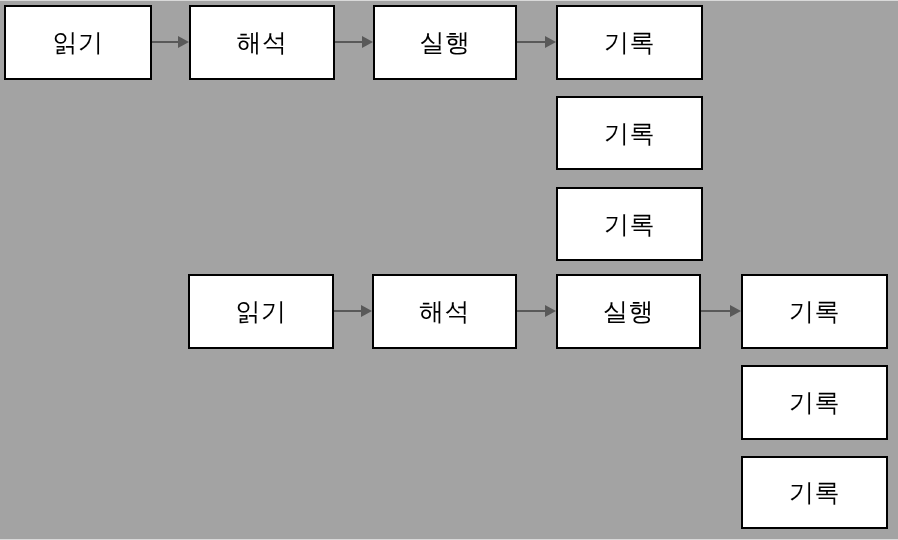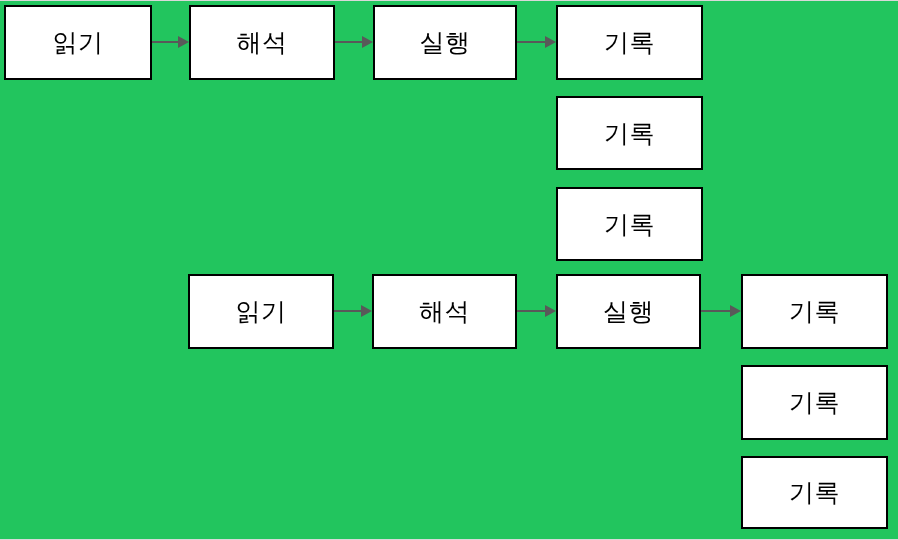--- a/index.html
+++ b/index.html
@@ -4,21 +4,21 @@
 <style>
   html, body {
     margin: 0;
     padding: 0;
     background: #ffffff;
   }
   .canvas {
     position: relative;
     width: 898px;
     height: 540px;
-    background: #22c55e;
+    background: #a3a3a3;
     overflow: hidden;
     font-family: "Liberation Sans", sans-serif;
     text-align: center;
   }
   .hairline {
     position: absolute;
     left: 0;
     right: 0;
     height: 1px;
     background: #d9d9d9;

